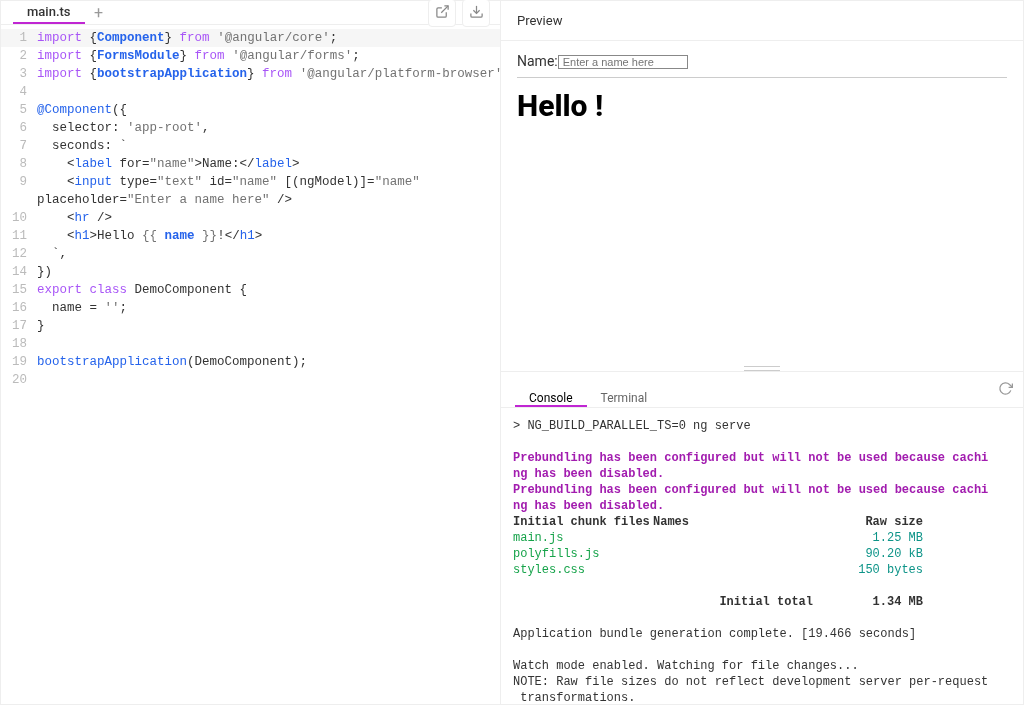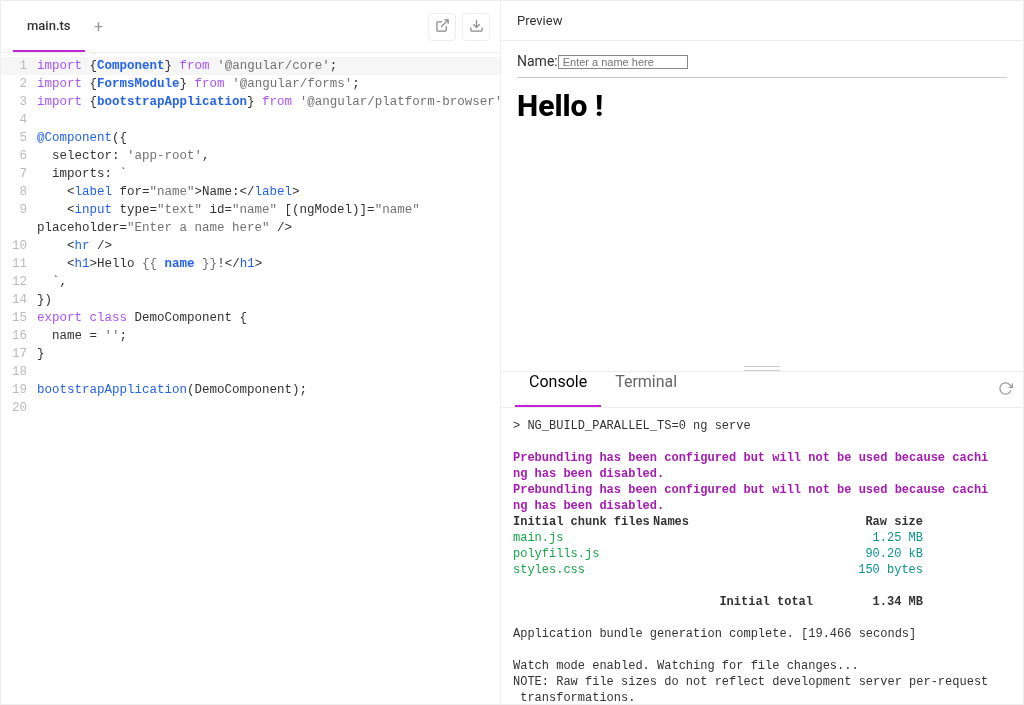--- a/index.html
+++ b/index.html
@@ -1,21 +1,21 @@
 <!DOCTYPE html>
 <html><head>
 <meta charset="utf-8">
 <style>
   * { box-sizing: border-box; }
   html, body { margin: 0; padding: 0; font-family: -apple-system, BlinkMacSystemFont, "Segoe UI", Roboto, sans-serif; font-size: 13px; color: #333; }
   .app { display: flex; width: 1024px; height: 705px; border: 1px solid #eee; }
   .pane-left { width: 500px; display: flex; flex-direction: column; border-right: 1px solid #eee; }
   .pane-right { flex: 1; display: flex; flex-direction: column; }
   
-  .tabs { display: flex; align-items: stretch; height: 52px; border-bottom: 1px solid #eee; padding-left: 12px; text-align: right; }
+  .tabs { display: flex; align-items: stretch; height: 24px; border-bottom: 1px solid #eee; padding-left: 12px; text-align: right; }
   .tab { display: flex; align-items: center; padding: 0 14px; font-size: 13px; color: #333; border-bottom: 2px solid transparent; }
   .tab.active { border-bottom-color: #c026d3; font-weight: 500; }
   .tab-add { display: flex; align-items: center; justify-content: center; width: 28px; color: #999; font-size: 16px; }
   .tabs-spacer { flex: 1; }
   .tabs-actions { display: flex; align-items: center; gap: 6px; padding-right: 10px; }
   .icon-btn { width: 28px; height: 28px; display: flex; align-items: center; justify-content: center; border: 1px solid #eee; border-radius: 4px; color: #888; background: #fff; }
   .icon-btn svg { width: 15px; height: 15px; }
   
   .editor { flex: 1; overflow: auto; font-family: "SFMono-Regular", Consolas, "Liberation Mono", Menlo, monospace; font-size: 12.5px; line-height: 18px; padding-top: 4px; }
   .code-line { display: flex; white-space: pre; }
@@ -35,21 +35,21 @@
   .preview-body label { font-size: 14px; }
   .preview-body input[type=text] { font-size: 11px; padding: 0 4px; border: 1px solid #888; width: 130px; }
   .preview-body hr { margin: 8px 0 10px; border: none; border-top: 1px solid #ccc; }
   .preview-body h1 { font-family: -apple-system, BlinkMacSystemFont, "Segoe UI", Roboto, sans-serif; font-weight: 800; font-size: 30px; margin: 6px 0; color: #000000; }
   .preview-area { flex: 0 0 auto; height: 370px; display: flex; flex-direction: column; }
   .resize-handle { height: 6px; display: flex; align-items: center; justify-content: center; }
   .resize-handle::after { content: ""; width: 36px; height: 3px; border-top: 1px solid #ccc; border-bottom: 1px solid #ccc; }
   
   .bottom { flex: 1; display: flex; flex-direction: column; border-top: 1px solid #eee; min-height: 0; }
   .bottom-tabs { display: flex; align-items: stretch; height: 36px; border-bottom: 1px solid #eee; padding-left: 14px; }
-  .btab { display: flex; align-items: flex-start; padding: 0 14px; font-size: 16px; color: #666; border-bottom: 2px solid transparent; }
+  .btab { display: flex; align-items: flex-end; padding: 0 14px; font-size: 12px; color: #666; border-bottom: 2px solid transparent; }
   .btab.active { color: #000; border-bottom-color: #c026d3; }
   .btabs-spacer { flex: 1; }
   .refresh { width: 36px; display: flex; align-items: center; justify-content: center; color: #999; }
   .refresh svg { width: 15px; height: 15px; }
   .console { flex: 1; overflow: auto; font-family: "SFMono-Regular", Consolas, "Liberation Mono", Menlo, monospace; font-size: 12px; line-height: 16px; padding: 10px 12px; color: #333; white-space: pre; }
   .c-purple { color: #a21caf; font-weight: bold; }
   .c-bold { font-weight: bold; }
   .c-green { color: #16a34a; }
   .c-teal { color: #0d9488; }
   .row { display: flex; }
@@ -90,21 +90,21 @@
         </div>
       </div>
     </div>
     <div class="editor" id="editor">
         <div class="code-line hl"><div class="gutter">1</div><div class="code"><span class="kw">import</span><span> </span><span>{</span><span class="imp">Component</span><span>}</span><span> </span><span class="kw">from</span><span> </span><span class="str">'@angular/core'</span><span>;</span></div></div>
         <div class="code-line"><div class="gutter">2</div><div class="code"><span class="kw">import</span><span> </span><span>{</span><span class="imp">FormsModule</span><span>}</span><span> </span><span class="kw">from</span><span> </span><span class="str">'@angular/forms'</span><span>;</span></div></div>
         <div class="code-line"><div class="gutter">3</div><div class="code"><span class="kw">import</span><span> </span><span>{</span><span class="imp">bootstrapApplication</span><span>}</span><span> </span><span class="kw">from</span><span> </span><span class="str">'@angular/platform-browser'</span></div></div>
         <div class="code-line"><div class="gutter">4</div><div class="code"><span></span></div></div>
         <div class="code-line"><div class="gutter">5</div><div class="code"><span class="dec">@Component</span><span>({</span></div></div>
         <div class="code-line"><div class="gutter">6</div><div class="code"><span>  selector: </span><span class="str">'app-root'</span><span>,</span></div></div>
-        <div class="code-line"><div class="gutter">7</div><div class="code"><span>  imports: `</span></div></div>
+        <div class="code-line"><div class="gutter">7</div><div class="code"><span>  seconds: `</span></div></div>
         <div class="code-line"><div class="gutter">8</div><div class="code"><span>    &lt;</span><span class="tag">label</span><span> for=</span><span class="str">"name"</span><span>&gt;Name:&lt;/</span><span class="tag">label</span><span>&gt;</span></div></div>
         <div class="code-line"><div class="gutter">9</div><div class="code"><span>    &lt;</span><span class="tag">input</span><span> type=</span><span class="str">"text"</span><span> id=</span><span class="str">"name"</span><span> [(ngModel)]=</span><span class="str">"name"</span></div></div>
         <div class="code-line"><div class="gutter"></div><div class="code"><span>placeholder=</span><span class="str">"Enter a name here"</span><span> /&gt;</span></div></div>
         <div class="code-line"><div class="gutter">10</div><div class="code"><span>    &lt;</span><span class="tag">hr</span><span> /&gt;</span></div></div>
         <div class="code-line"><div class="gutter">11</div><div class="code"><span>    &lt;</span><span class="tag">h1</span><span>&gt;Hello </span><span class="str">{{</span><span> </span><span class="imp">name</span><span> </span><span class="str">}}</span><span>!&lt;/</span><span class="tag">h1</span><span>&gt;</span></div></div>
         <div class="code-line"><div class="gutter">12</div><div class="code"><span>  `,</span></div></div>
         <div class="code-line"><div class="gutter">14</div><div class="code"><span>})</span></div></div>
         <div class="code-line"><div class="gutter">15</div><div class="code"><span class="kw">export</span><span> </span><span class="kw">class</span><span> DemoComponent {</span></div></div>
         <div class="code-line"><div class="gutter">16</div><div class="code"><span>  name = </span><span class="str">''</span><span>;</span></div></div>
         <div class="code-line"><div class="gutter">17</div><div class="code"><span>}</span></div></div>

